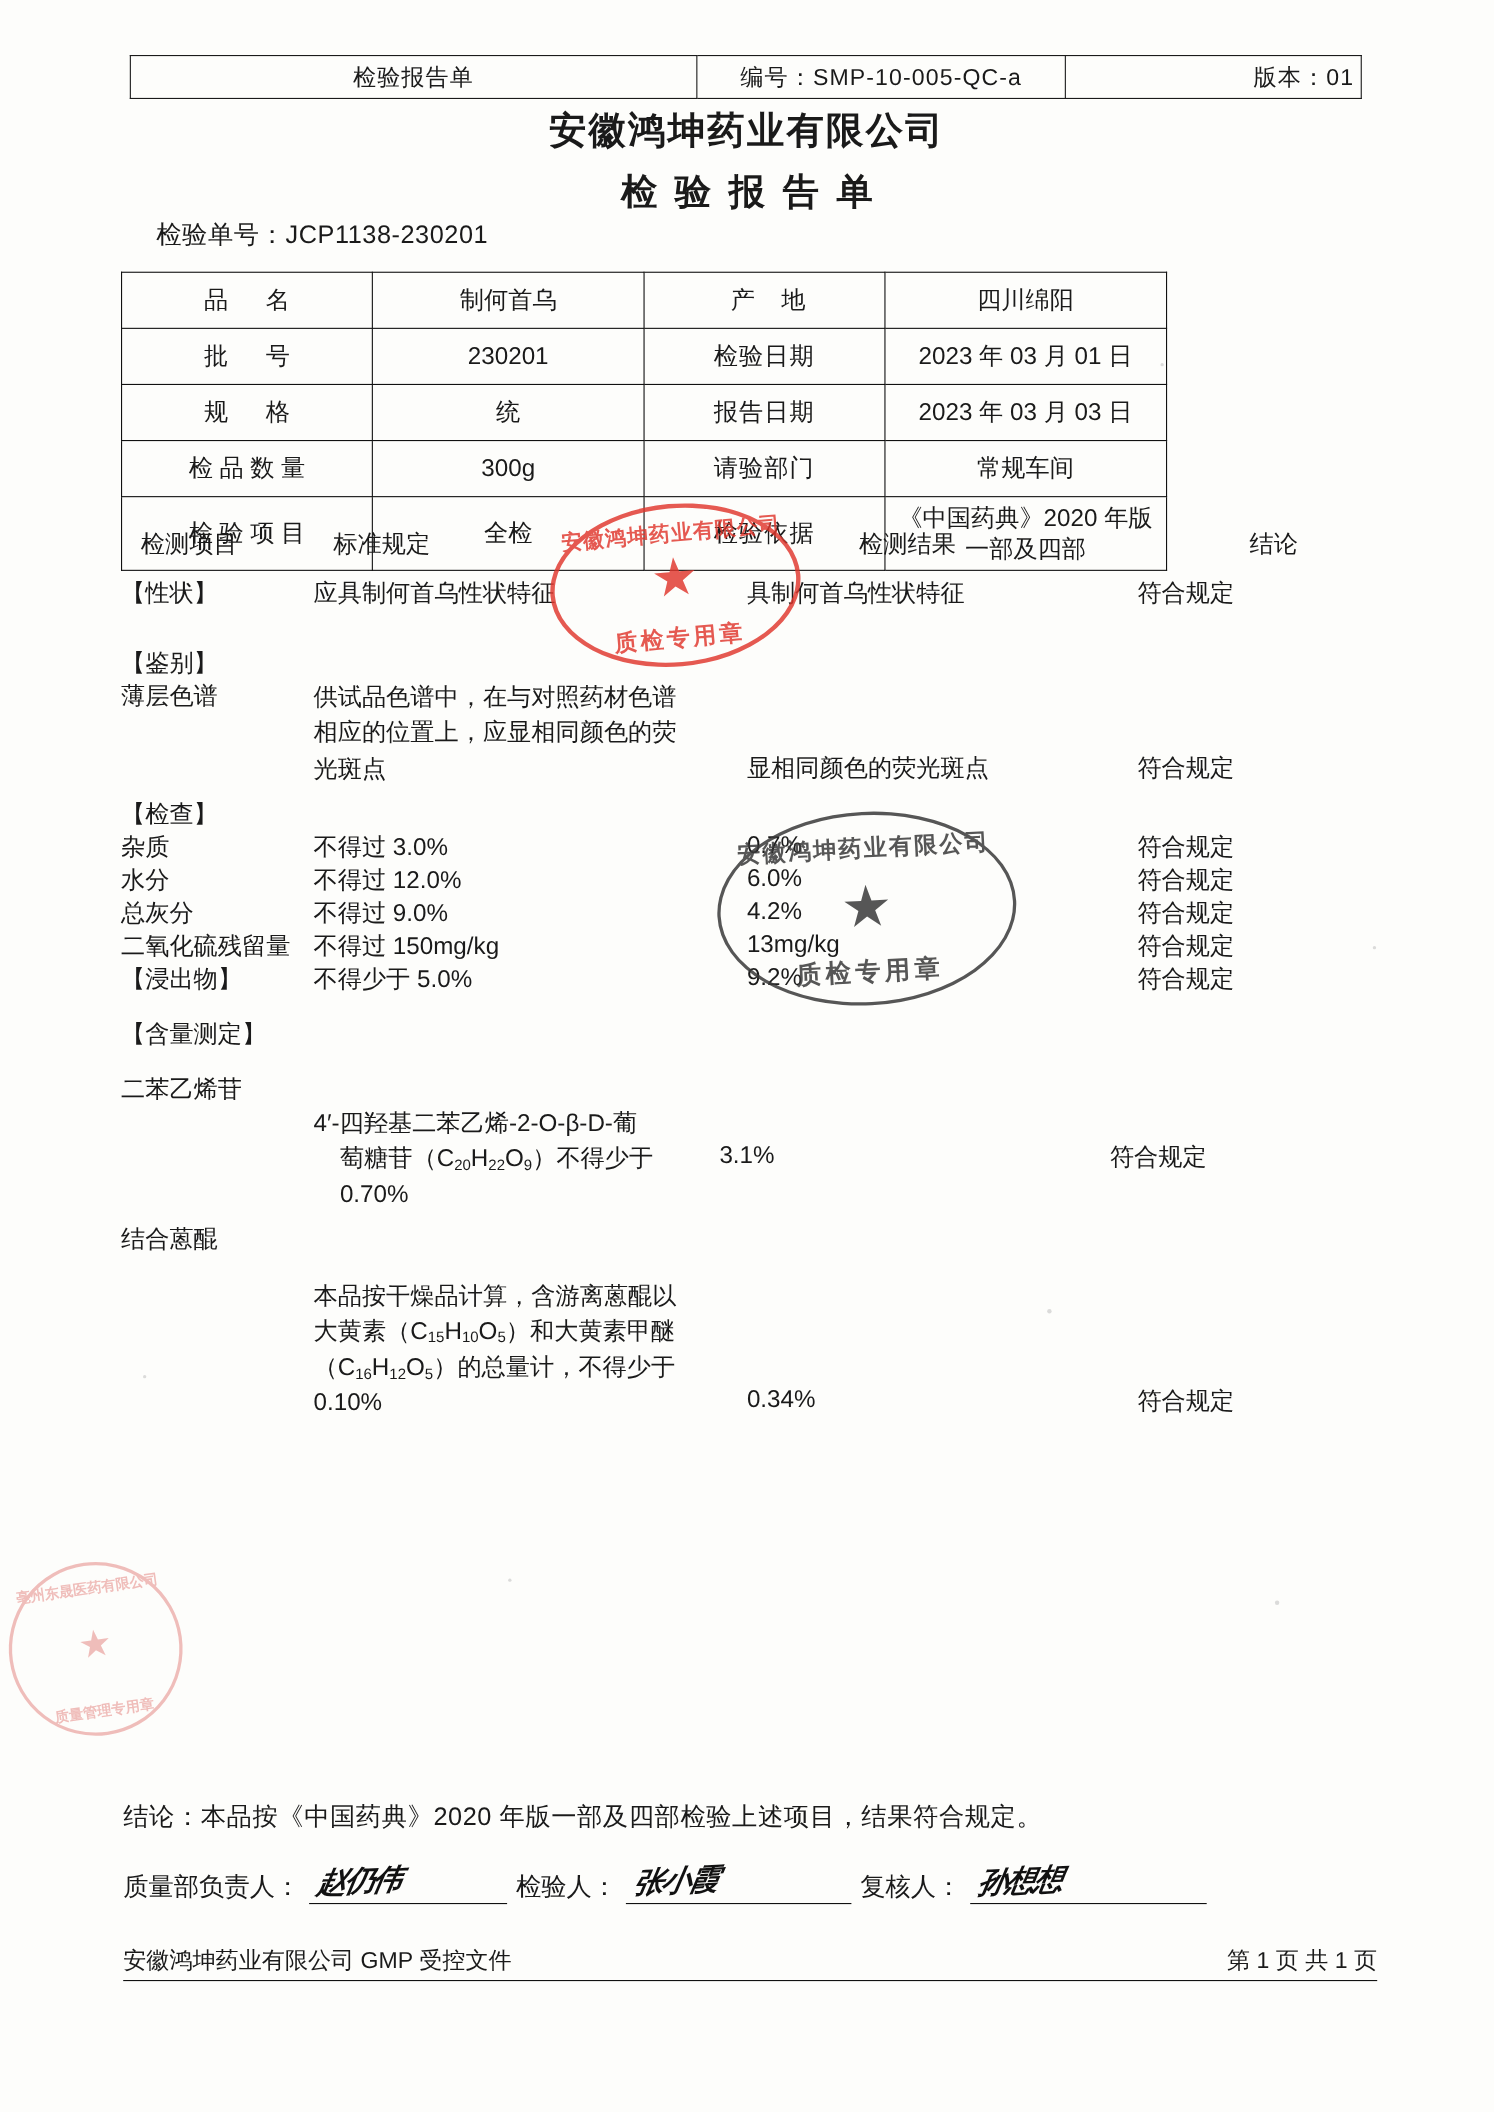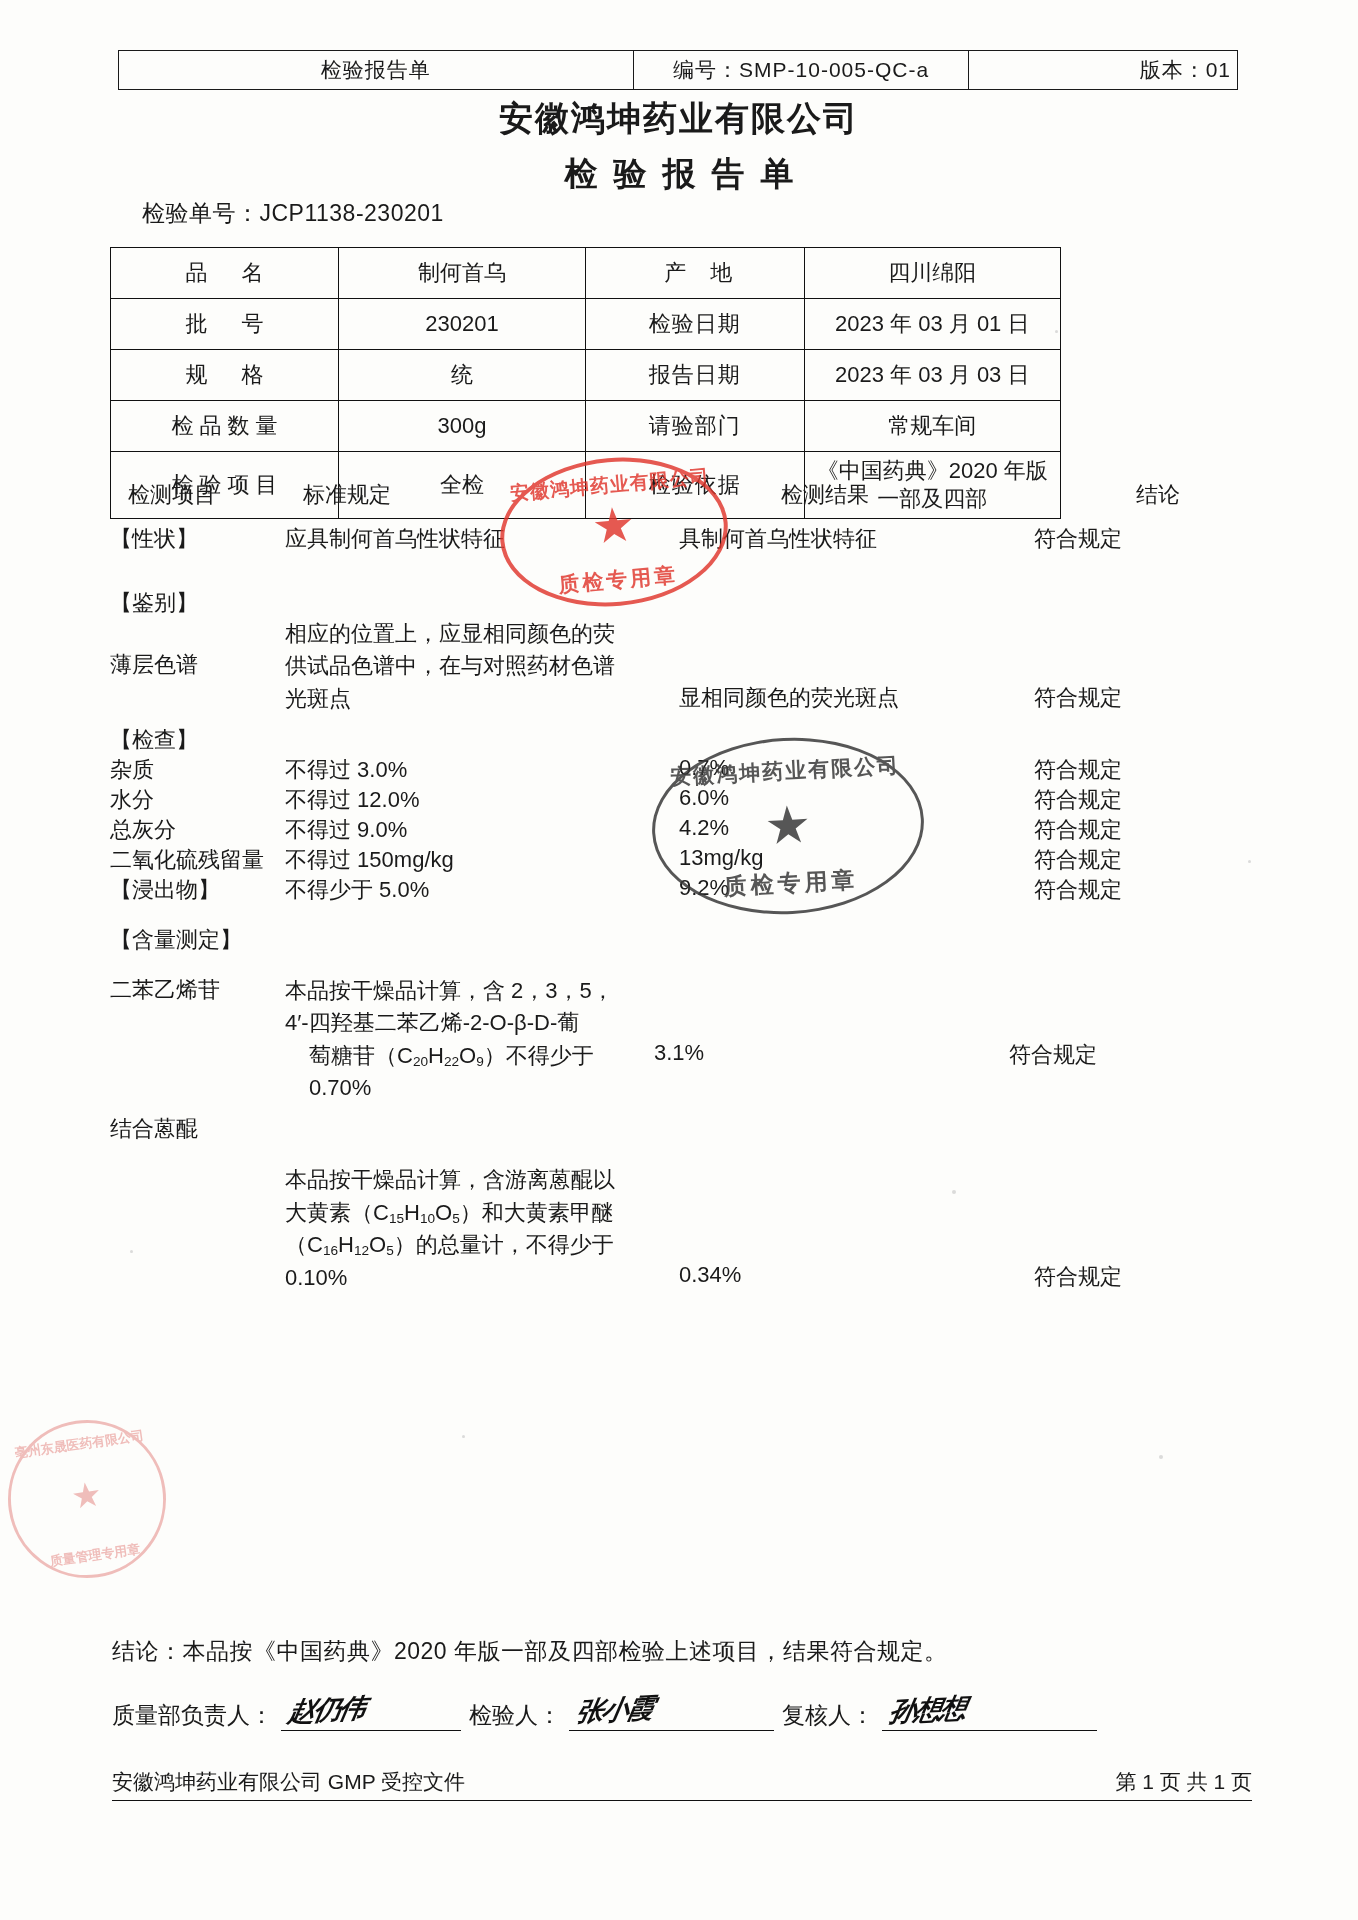--- a/index.html
+++ b/index.html
@@ -281,26 +281,26 @@
       <div class="col-res shift-res">具制何首乌性状特征</div>
       <div class="col-conc shift-conc">符合规定</div>
     </div>
 
     <div class="gap-lg"></div>
 
     <div class="rrow">
       <div class="col-item">【鉴别】</div>
     </div>
     <div class="rrow">
-      <div class="col-item"></div>
-      <div class="col-spec line">相应的位置上，应显相同颜色的荧</div>
-    </div>
-    <div class="rrow">
       <div class="col-item">薄层色谱</div>
       <div class="col-spec line">供试品色谱中，在与对照药材色谱</div>
+    </div>
+    <div class="rrow">
+      <div class="col-item"></div>
+      <div class="col-spec line">相应的位置上，应显相同颜色的荧</div>
     </div>
     <div class="rrow">
       <div class="col-item"></div>
       <div class="col-spec line">光斑点</div>
       <div class="col-res shift-res">显相同颜色的荧光斑点</div>
       <div class="col-conc shift-conc">符合规定</div>
     </div>
 
     <div class="gap-sm"></div>
 
@@ -341,21 +341,20 @@
     <div class="gap-md"></div>
 
     <div class="rrow">
       <div class="col-item">【含量测定】</div>
     </div>
 
     <div class="gap-md"></div>
 
     <div class="rrow">
       <div class="col-item">二苯乙烯苷</div>
-      <div class="col-spec line">本品按干燥品计算，含 2，3，5，</div>
     </div>
     <div class="rrow">
       <div class="col-item"></div>
       <div class="col-spec line">4′-四羟基二苯乙烯-2-O-β-D-葡</div>
     </div>
     <div class="rrow">
       <div class="col-item"></div>
       <div class="col-spec line" style="width:345px;flex:0 0 345px;margin-left:24px;"><span>萄糖苷（C</span><sub>20</sub><span>H</span><sub>22</sub><span>O</span><sub>9</sub><span>）不得少于 0.70%</span></div>
       <div class="col-res" style="margin-left:0px;">3.1%</div>
       <div class="col-conc shift-conc">符合规定</div>

